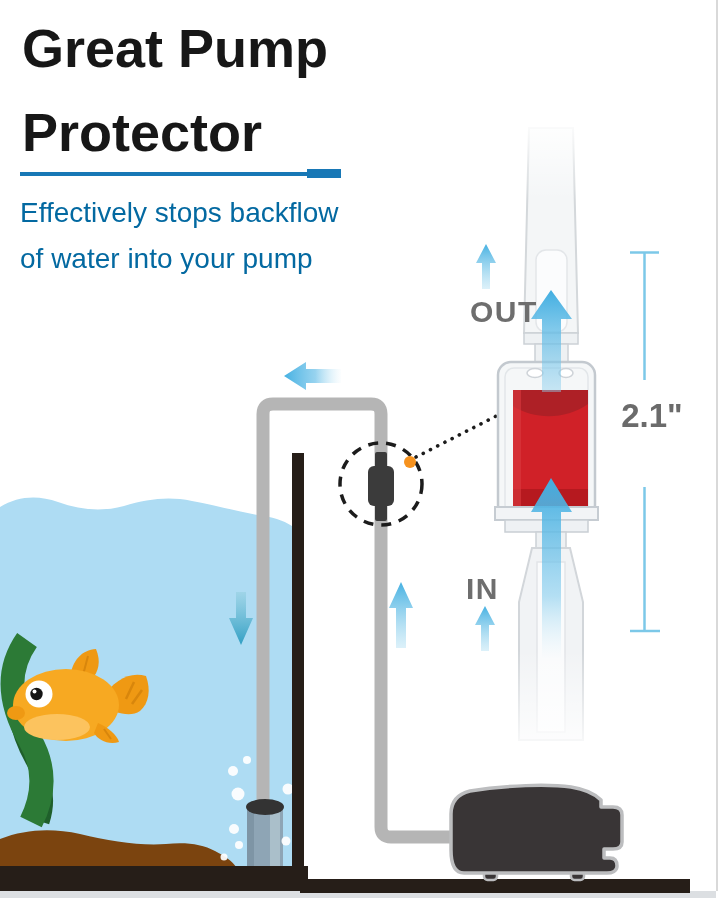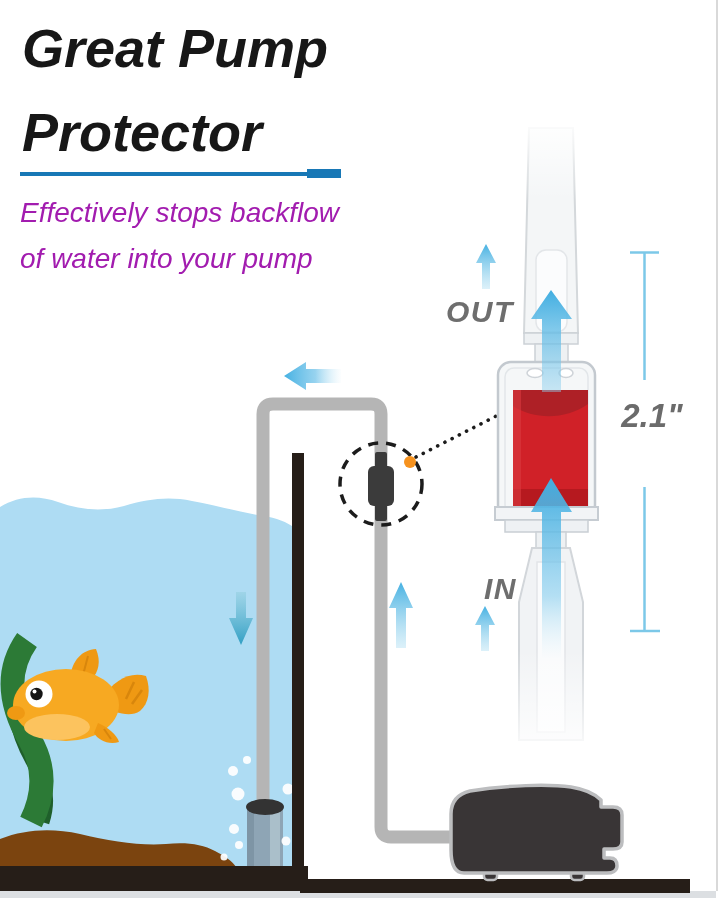--- a/index.html
+++ b/index.html
@@ -1,22 +1,22 @@
 <!DOCTYPE html>
 <html><head>
 <meta charset="utf-8">
 <style>
   html,body{margin:0;padding:0;background:#fff;}
   .page{position:relative;width:720px;height:898px;background:#ffffff;overflow:hidden;
         font-family:"Liberation Sans",sans-serif;}
-  .abs{position:absolute;font-style:italic;}
+  .abs{position:absolute;}
   .title-line{left:22px;font-weight:800;font-size:54px;line-height:64px;color:#171717;letter-spacing:0px;}
   .divider-thin{left:20px;top:172px;width:287px;height:4px;background:#1878b6;}
   .divider-thick{left:307px;top:169px;width:34px;height:9px;background:#1878b6;}
-  .subtitle{left:20px;font-size:28px;color:#a21caf;font-weight:400;}
+  .subtitle{left:20px;font-size:28px;color:#0369a1;font-weight:400;}
   .flow-label{font-weight:800;font-size:30px;color:#6e6e6e;letter-spacing:1.5px;}
   .measure-label{width:84px;text-align:center;font-weight:700;font-size:33px;color:#6b6b6b;}
   .right-edge{left:716px;top:0px;width:2px;height:891px;background:#d9d9d9;}
   svg{position:absolute;left:0;top:0;}
 </style>
 </head>
 <body>
 
 <div class="page">
 
@@ -168,19 +168,19 @@
     </g>
   </svg>
 
   <div class="abs title-line" style="top:16px;">Great Pump</div>
   <div class="abs title-line" style="top:100px;">Protector</div>
   <div class="abs divider-thin"></div>
   <div class="abs divider-thick"></div>
   <div class="abs subtitle" style="top:197px;">Effectively stops backflow</div>
   <div class="abs subtitle" style="top:243px;text-align:center;">of water into your pump</div>
 
-  <div class="abs flow-label" style="left:446px;top:295px;">OUT</div>
-  <div class="abs flow-label" style="left:484px;top:572px;">IN</div>
+  <div class="abs flow-label" style="left:470px;top:295px;">OUT</div>
+  <div class="abs flow-label" style="left:466px;top:572px;">IN</div>
 
   <div class="abs measure-label" style="left:610px;top:397px;">2.1"</div>
 
   <div class="abs right-edge"></div>
 </div>
 
 </body></html>

